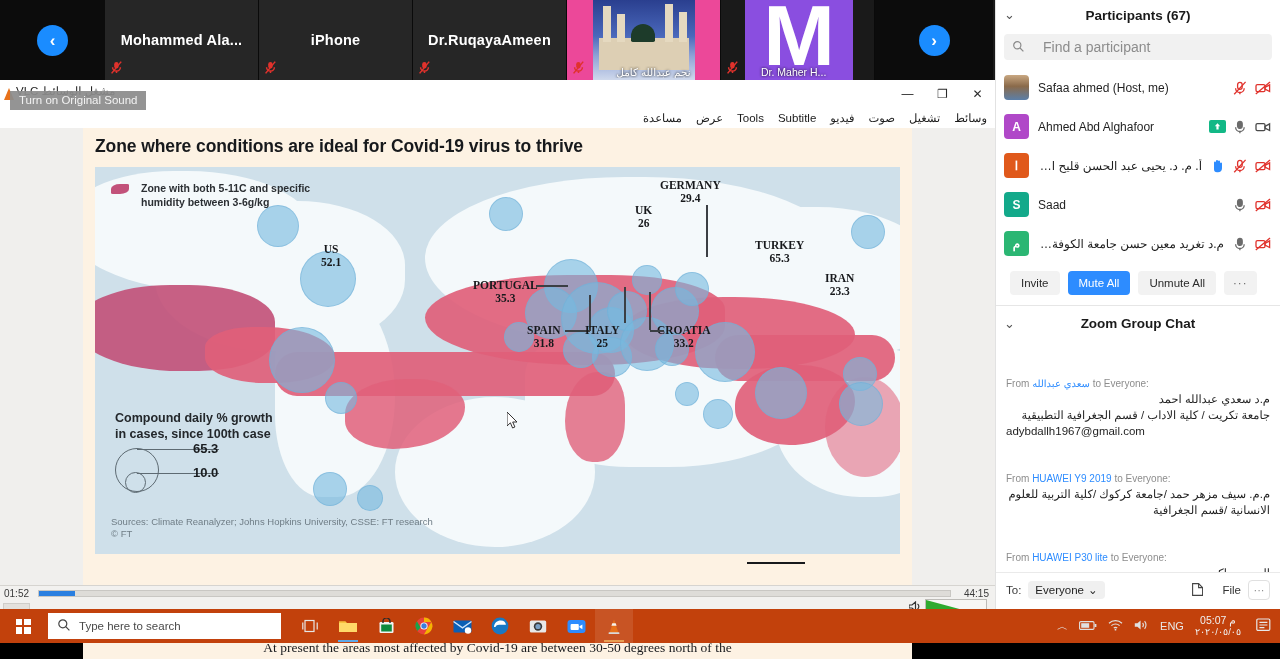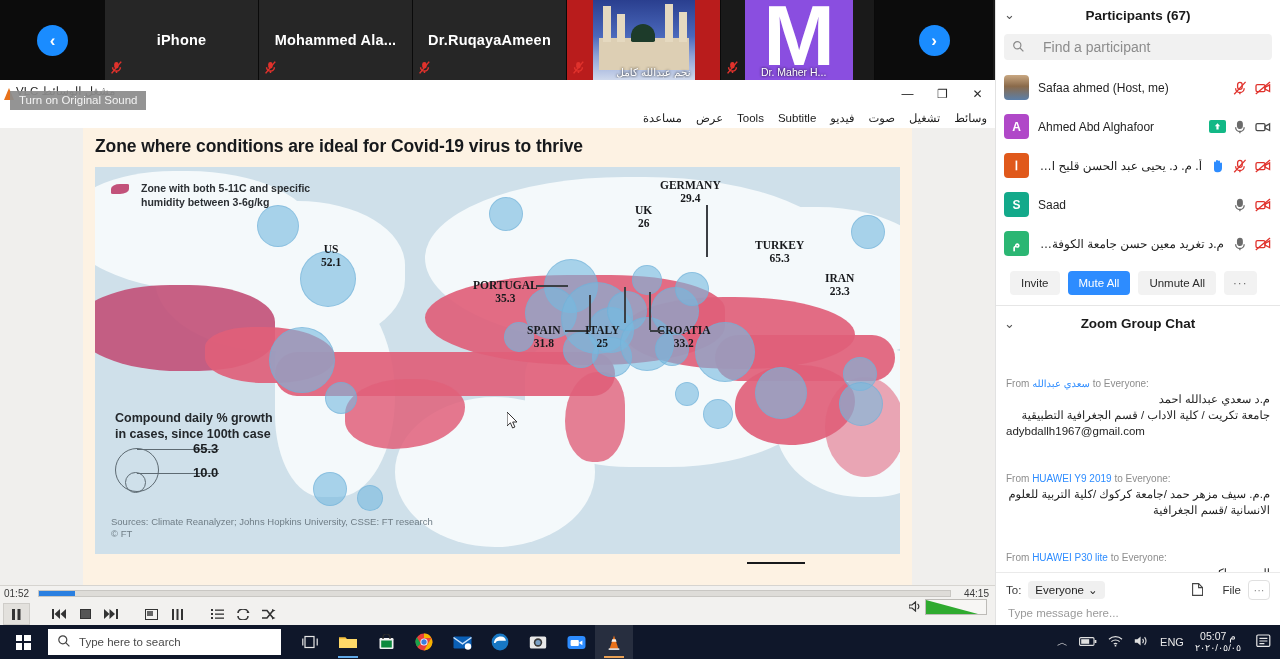--- a/index.html
+++ b/index.html
@@ -33,21 +33,21 @@
     overflow: hidden;
   }
   .tile .tname {
     color: #fff; font-size: 14.5px; font-weight: bold; letter-spacing: .2px;
     text-align: center; padding: 0 6px;
   }
   .tile .mute-mark {
     position: absolute; left: 6px; bottom: 4px;
     color: #e0322c; font-size: 13px; line-height: 1;
   }
-  .tile.photo { background: #b91c1c; padding: 0; }
+  .tile.photo { background: #ec4899; padding: 0; }
   .tile .photo-inner {
     position: absolute; left: 26px; top: 0; width: 102px; height: 80px;
     background: linear-gradient(#2a3f8f 0%, #4a68bb 45%, #8fa3d6 70%, #cfd9ec 100%);
   }
   .mosque-dome {
     position: absolute; left: 38px; top: 24px; width: 24px; height: 18px;
     background: #1d3b2a; border-radius: 14px 14px 2px 2px;
   }
   .mosque-body {
     position: absolute; left: 6px; bottom: 10px; width: 90px; height: 32px;
@@ -286,22 +286,22 @@
   .cf-file { display: flex; align-items: center; gap: 19px; font-size: 11.5px; color: #333; }
   .cf-dots {
     width: 22px; height: 20px; border: 1px solid #e0e0e0; border-radius: 4px;
     display: flex; align-items: center; justify-content: center;
     color: #888; font-size: 11px;
   }
   .cf-input { font-size: 11.5px; color: #9a9a9a; padding: 7px 2px 2px 2px; }
 
   
   .taskbar {
-    position: absolute; left: 0; bottom: 0; width: 1280px; height: 34px;
-    background: #0f172a; display: flex; align-items: center;
+    position: absolute; left: 0; bottom: 16px; width: 1280px; height: 34px;
+    background: #c2410c; display: flex; align-items: center;
   }
   .start-btn {
     width: 46px; height: 34px; display: flex; align-items: center;
     justify-content: center;
   }
   .win-logo { width: 15px; height: 15px; display: grid;
     grid-template-columns: 1fr 1fr; grid-template-rows: 1fr 1fr; gap: 2px; }
   .win-logo i { background: #fff; display: block; }
   .search-task {
     width: 233px; height: 26px; background: #fff; display: flex;
@@ -333,35 +333,35 @@
 <body>
 
 <div id="root">
 
   <div class="video-strip">
     <div class="nav-arrow">
       <div class="circle-btn">‹</div>
     </div>
 
     <div class="tile">
-      <div class="tname">iPhone</div>
+      <div class="tname">Mohammed  Ala...</div>
       <div class="mute-mark">
         <svg width="11" height="13" viewBox="0 0 11 13">
             <g stroke="#e0322c" stroke-width="1.5" fill="none">
               <rect x="3.2" y="1" width="4.4" height="6.4" rx="2.2" fill="#e0322c" stroke="none"></rect>
               <path d="M1.6 6.2a3.9 3.9 0 0 0 7.8 0"></path>
               <path d="M5.5 10.1V12"></path>
               <path d="M0.6 12.4L10.2 0.6"></path>
             </g>
           </svg>
       </div>
     </div>
 
     <div class="tile">
-      <div class="tname">Mohammed  Ala...</div>
+      <div class="tname">iPhone</div>
       <div class="mute-mark">
         <svg width="11" height="13" viewBox="0 0 11 13">
             <g stroke="#e0322c" stroke-width="1.5" fill="none">
               <rect x="3.2" y="1" width="4.4" height="6.4" rx="2.2" fill="#e0322c" stroke="none"></rect>
               <path d="M1.6 6.2a3.9 3.9 0 0 0 7.8 0"></path>
               <path d="M5.5 10.1V12"></path>
               <path d="M0.6 12.4L10.2 0.6"></path>
             </g>
           </svg>
       </div>

